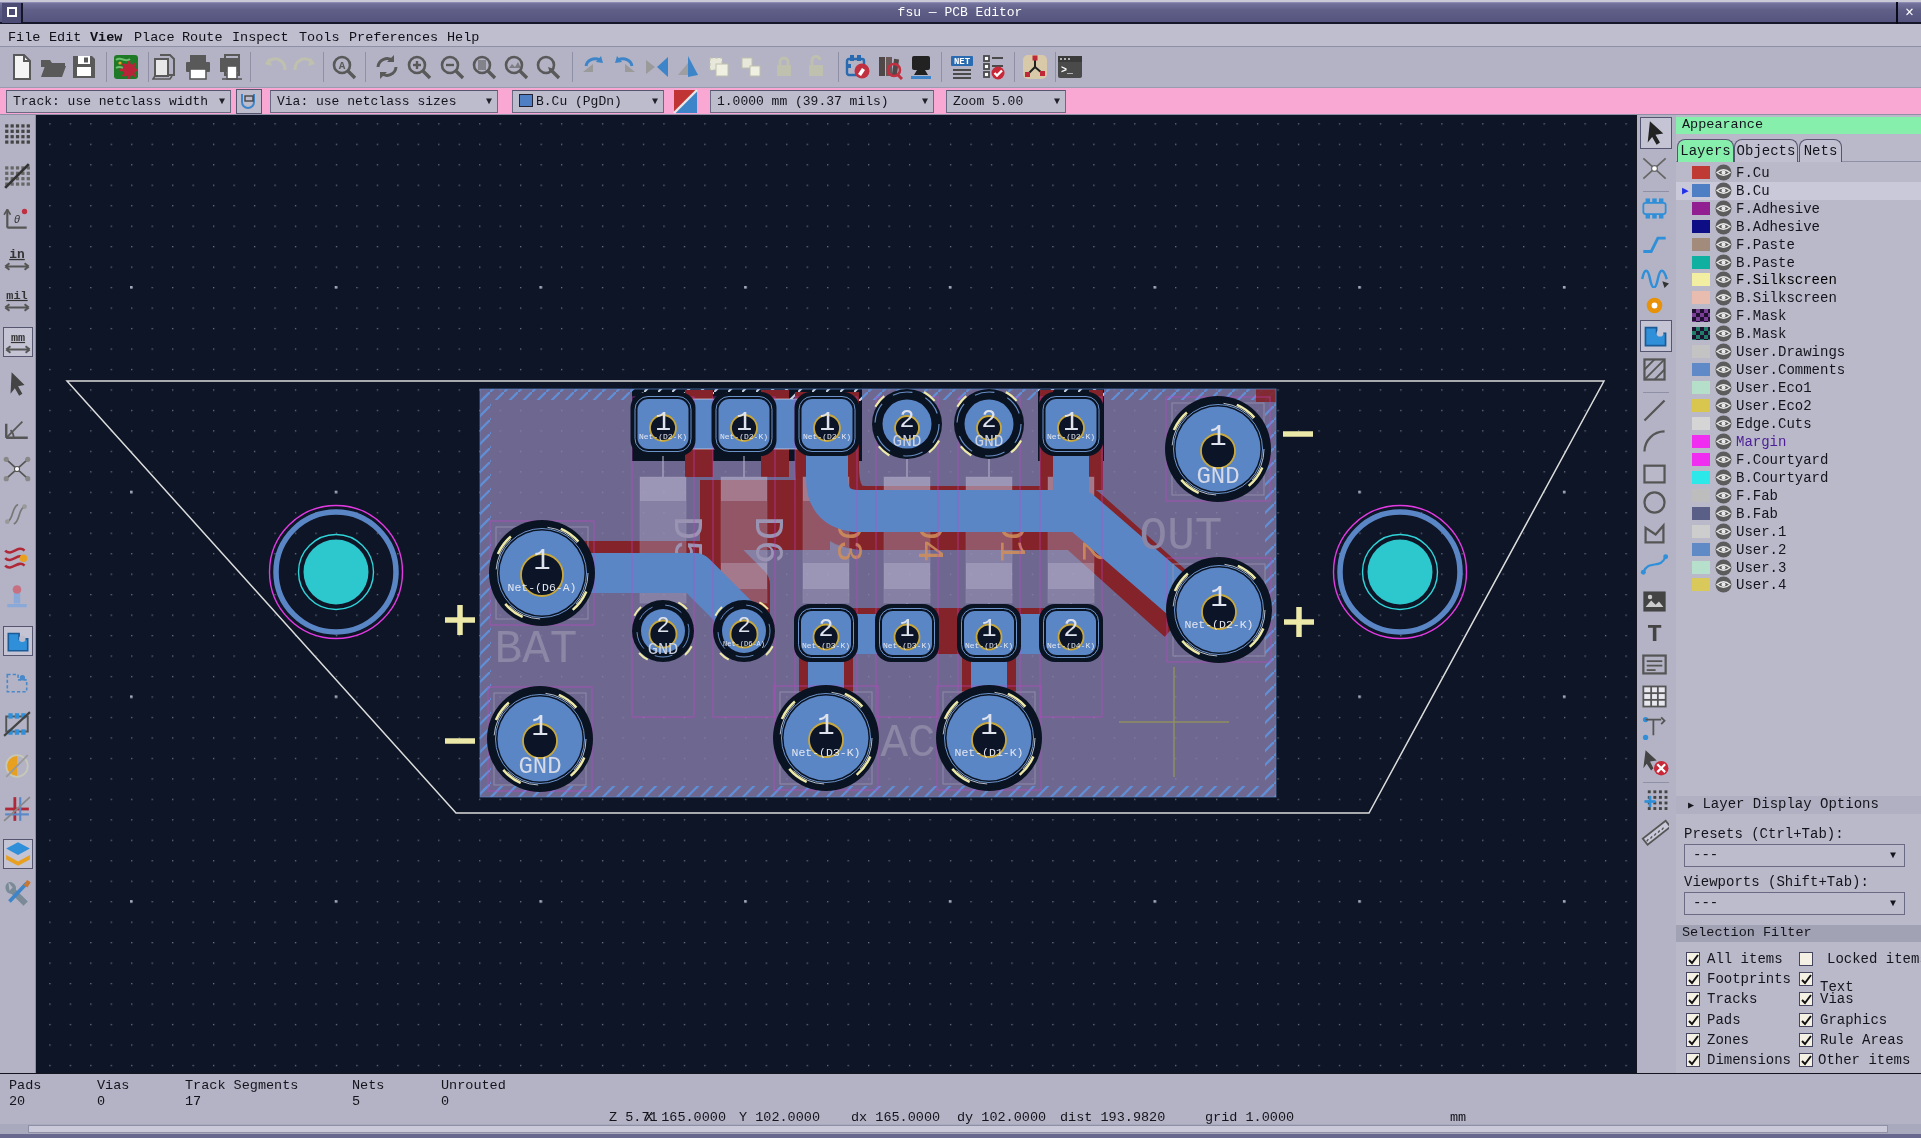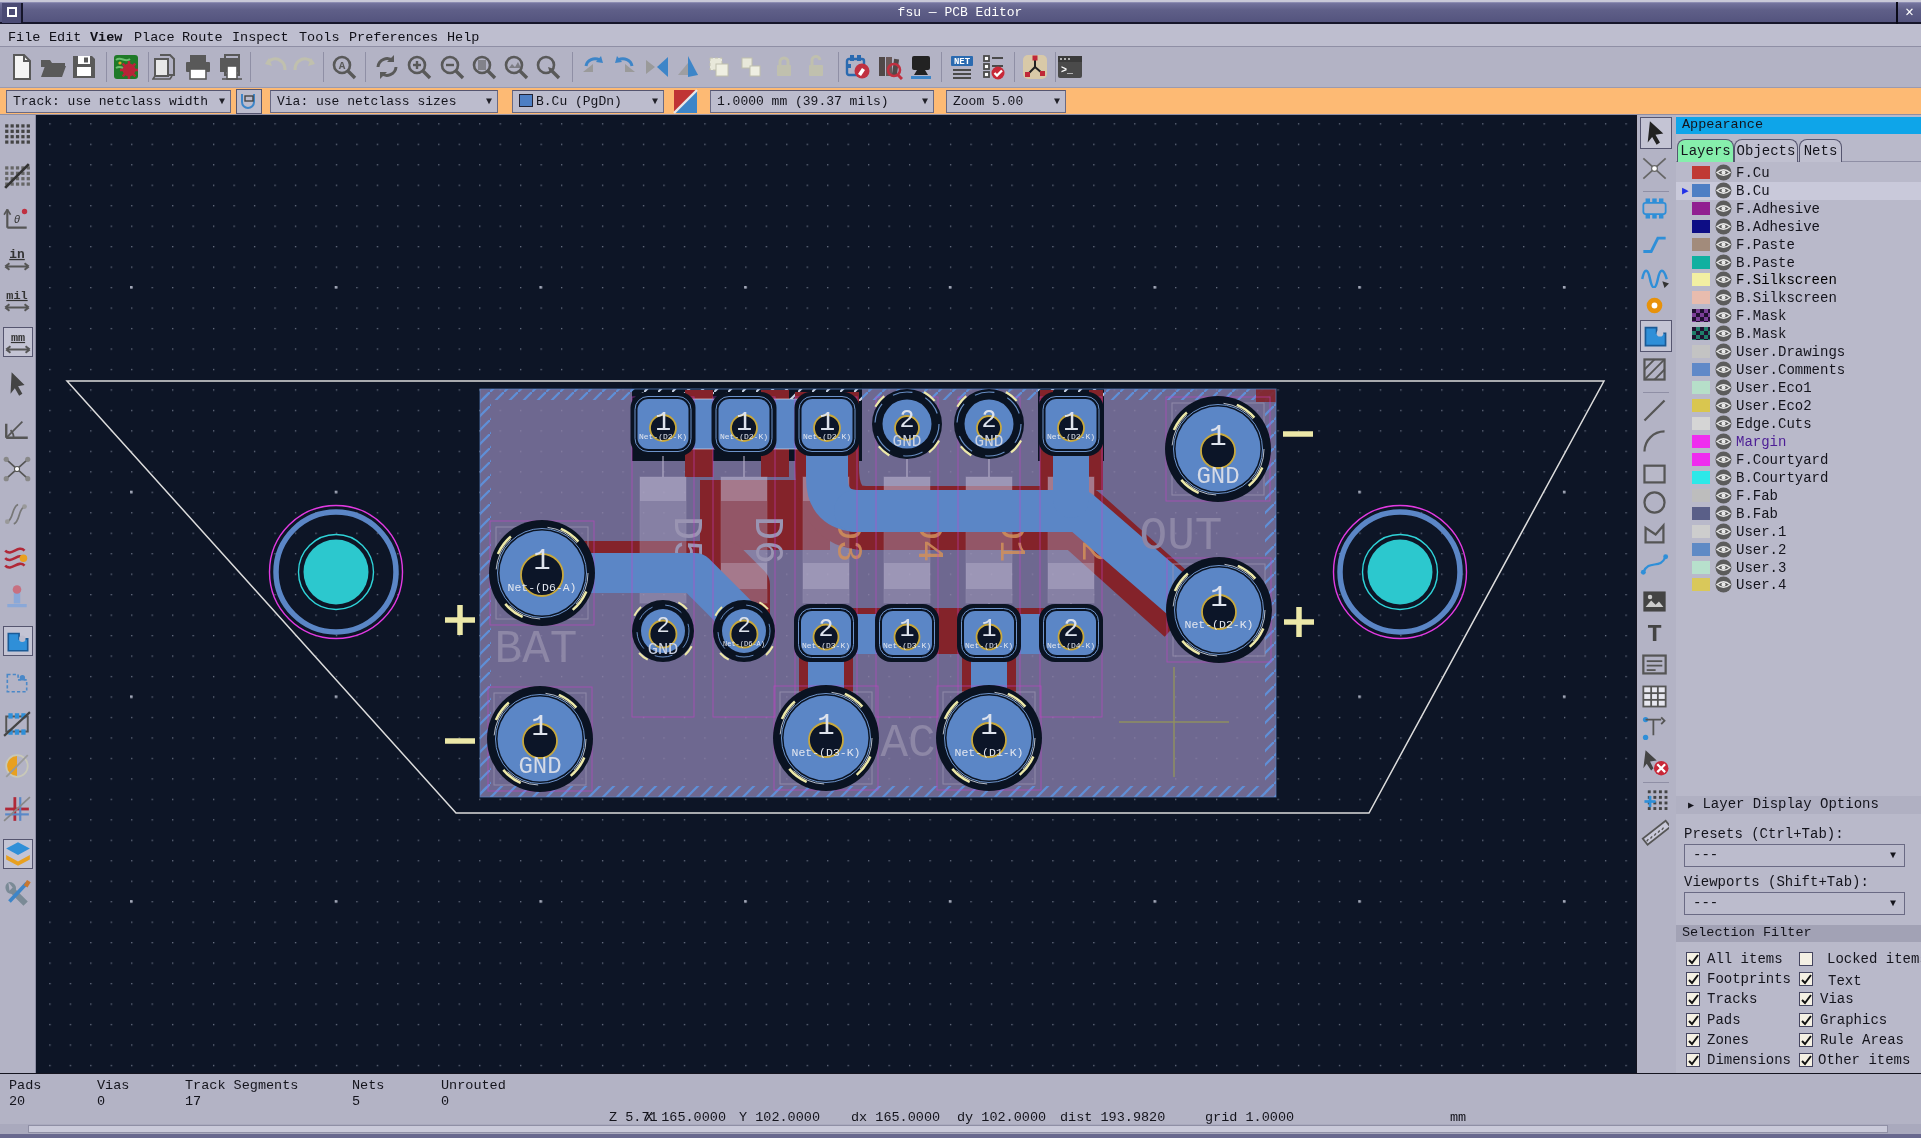--- a/index.html
+++ b/index.html
@@ -217,21 +217,21 @@
     <div class="abs" style="left:148px;top:5px;width:1px;height:30px;background:#8f8fa5;"></div>
     <div class="abs" style="left:250px;top:5px;width:1px;height:30px;background:#8f8fa5;"></div>
     <div class="abs" style="left:323px;top:5px;width:1px;height:30px;background:#8f8fa5;"></div>
     <div class="abs" style="left:365px;top:5px;width:1px;height:30px;background:#8f8fa5;"></div>
     <div class="abs" style="left:572px;top:5px;width:1px;height:30px;background:#8f8fa5;"></div>
     <div class="abs" style="left:838px;top:5px;width:1px;height:30px;background:#8f8fa5;"></div>
     <div class="abs" style="left:941px;top:5px;width:1px;height:30px;background:#8f8fa5;"></div>
     <div class="abs" style="left:1014px;top:5px;width:1px;height:30px;background:#8f8fa5;"></div>
     <div class="abs" style="left:1055px;top:5px;width:1px;height:30px;background:#8f8fa5;"></div>
   </div>
-<div class="abs" style="left:0;top:88px;width:1921px;height:27px;background:#fdba74;border-bottom:1px solid #8f8fa5;">
+<div class="abs" style="left:0;top:88px;width:1921px;height:27px;background:#f9a8d4;border-bottom:1px solid #8f8fa5;">
     <div class="abs" style="left:6px;top:2px;width:225px;height:23px;background:#bcbccd;border:1px solid #6a6a84;border-top-color:#55556f;color:#14141c;font-size:13px;line-height:21px;padding-left:6px;">Track: use netclass width<span class="abs" style="right:5px;top:0px;font-size:10px;line-height:21px;color:#202028;">▼</span></div>
     <div class="abs" style="left:236,px;top:2px;"></div>
     <div class="abs" style="left:236px;top:1px;width:26px;height:25px;background:#bcbccd;border:1px solid #55556f;"><svg width="24" height="23" viewBox="0 0 24 23">
         <path d="M5 4v8a6 6 0 0 0 12 0V4" fill="none" stroke="#3d85c8" stroke-width="2"></path>
         <rect x="8" y="6" width="8" height="5" fill="#bcbccd" stroke="#444" stroke-width="1.4"></rect>
       </svg></div>
     <div class="abs" style="left:270px;top:2px;width:228px;height:23px;background:#bcbccd;border:1px solid #6a6a84;border-top-color:#55556f;color:#14141c;font-size:13px;line-height:21px;padding-left:6px;">Via: use netclass sizes<span class="abs" style="right:5px;top:0px;font-size:10px;line-height:21px;color:#202028;">▼</span></div>
     <div class="abs" style="left:512px;top:2px;width:152px;height:23px;background:#bcbccd;border:1px solid #6a6a84;border-top-color:#55556f;color:#14141c;font-size:13px;line-height:21px;padding-left:6px;"><span style="display:inline-block;width:14px;height:13px;background:#4e7fc4;border:1px solid #223;vertical-align:-2px;margin-right:3px;"></span>B.Cu (PgDn)<span class="abs" style="right:5px;top:0px;font-size:10px;line-height:21px;color:#202028;">▼</span></div>
     <div class="abs" style="left:673px;top:1px;width:25px;height:25px;"><svg width="25" height="25" viewBox="0 0 25 25">
         <path d="M1 1h23L1 24z" fill="#c03434"></path>
@@ -778,21 +778,21 @@
           <line x1="12.8" y1="15.8" x2="14.3" y2="13.8"></line>
           <line x1="16.2" y1="13.2" x2="17.7" y2="11.2"></line>
           <line x1="19.6" y1="10.6" x2="21.1" y2="8.6"></line>
         </g>
       </svg></div>
     <div class="abs" style="left:6px;top:76px;width:26px;height:1px;background:#8f8fa5;"></div>
     <div class="abs" style="left:6px;top:277px;width:26px;height:1px;background:#8f8fa5;"></div>
     <div class="abs" style="left:6px;top:667px;width:26px;height:1px;background:#8f8fa5;"></div>
   </div>
 <div class="abs" style="left:1676px;top:115px;width:245px;height:958px;background:#b9b9ca;">
-    <div class="abs" style="left:0;top:2px;width:245px;height:17px;background:#0ea5e9;color:#14141c;font-size:13.5px;padding-left:6px;">Appearance</div>
+    <div class="abs" style="left:0;top:2px;width:245px;height:17px;background:#86efac;color:#14141c;font-size:13.5px;padding-left:6px;">Appearance</div>
     <div class="abs" style="left:0;top:24px;width:245px;height:23px;border-bottom:1px solid #8f8fa5;">
       <div class="abs" style="left:1px;top:0;width:57px;height:23px;background:#86efac;border:1px solid #55556f;border-bottom:none;border-radius:8px 8px 0 0;font-size:14px;color:#14141c;text-align:center;line-height:22px;">Layers</div>
       <div class="abs" style="left:58px;top:0;width:64px;height:23px;background:#c0c0d0;border:1px solid #55556f;border-bottom:none;border-radius:8px 8px 0 0;font-size:14px;color:#14141c;text-align:center;line-height:22px;">Objects</div>
       <div class="abs" style="left:123px;top:0;width:43px;height:23px;background:#c0c0d0;border:1px solid #55556f;border-bottom:none;border-radius:8px 8px 0 0;font-size:14px;color:#14141c;text-align:center;line-height:22px;">Nets</div>
     </div>
     <div class="abs" style="left:0;top:47px;width:245px;height:540px;">
       <div class="abs" style="left:0;top:1.8px;width:245px;height:18px;color:#14141c;font-size:14px;">
         <span class="abs" style="left:16px;top:2px;width:18px;height:13px;background:#c03a34;"></span>
         <span class="abs" style="left:39px;top:0px;"><svg width="17" height="17" viewBox="0 0 17 17">
             <circle cx="8.5" cy="8.5" r="8" fill="#5c5c5c"></circle>
@@ -1029,21 +1029,21 @@
     <div class="abs" style="left:10px;top:856px;font-size:14px;color:#14141c;">
       <span class="abs" style="left:0;top:1px;width:14px;height:14px;background:#f4f0e4;border:1px solid #44445f;"><svg width="13" height="13" viewBox="0 0 13 13">
           <path d="M2 7l3 3 6-8" fill="none" stroke="#111" stroke-width="2"></path>
         </svg></span>
       <span class="abs" style="left:21px;top:0;white-space:nowrap;">Footprints</span>
     </div>
     <div class="abs" style="left:123px;top:856px;font-size:14px;color:#14141c;">
       <span class="abs" style="left:0;top:1px;width:14px;height:14px;background:#f4f0e4;border:1px solid #44445f;"><svg width="13" height="13" viewBox="0 0 13 13">
           <path d="M2 7l3 3 6-8" fill="none" stroke="#111" stroke-width="2"></path>
         </svg></span>
-      <span class="abs" style="left:21px;top:2px;white-space:nowrap;margin-left:8px;">Text</span>
+      <span class="abs" style="left:21px;top:8px;white-space:nowrap;">Text</span>
     </div>
     <div class="abs" style="left:10px;top:876px;font-size:14px;color:#14141c;">
       <span class="abs" style="left:0;top:1px;width:14px;height:14px;background:#f4f0e4;border:1px solid #44445f;"><svg width="13" height="13" viewBox="0 0 13 13">
           <path d="M2 7l3 3 6-8" fill="none" stroke="#111" stroke-width="2"></path>
         </svg></span>
       <span class="abs" style="left:21px;top:0;white-space:nowrap;">Tracks</span>
     </div>
     <div class="abs" style="left:123px;top:876px;font-size:14px;color:#14141c;">
       <span class="abs" style="left:0;top:1px;width:14px;height:14px;background:#f4f0e4;border:1px solid #44445f;"><svg width="13" height="13" viewBox="0 0 13 13">
           <path d="M2 7l3 3 6-8" fill="none" stroke="#111" stroke-width="2"></path>

